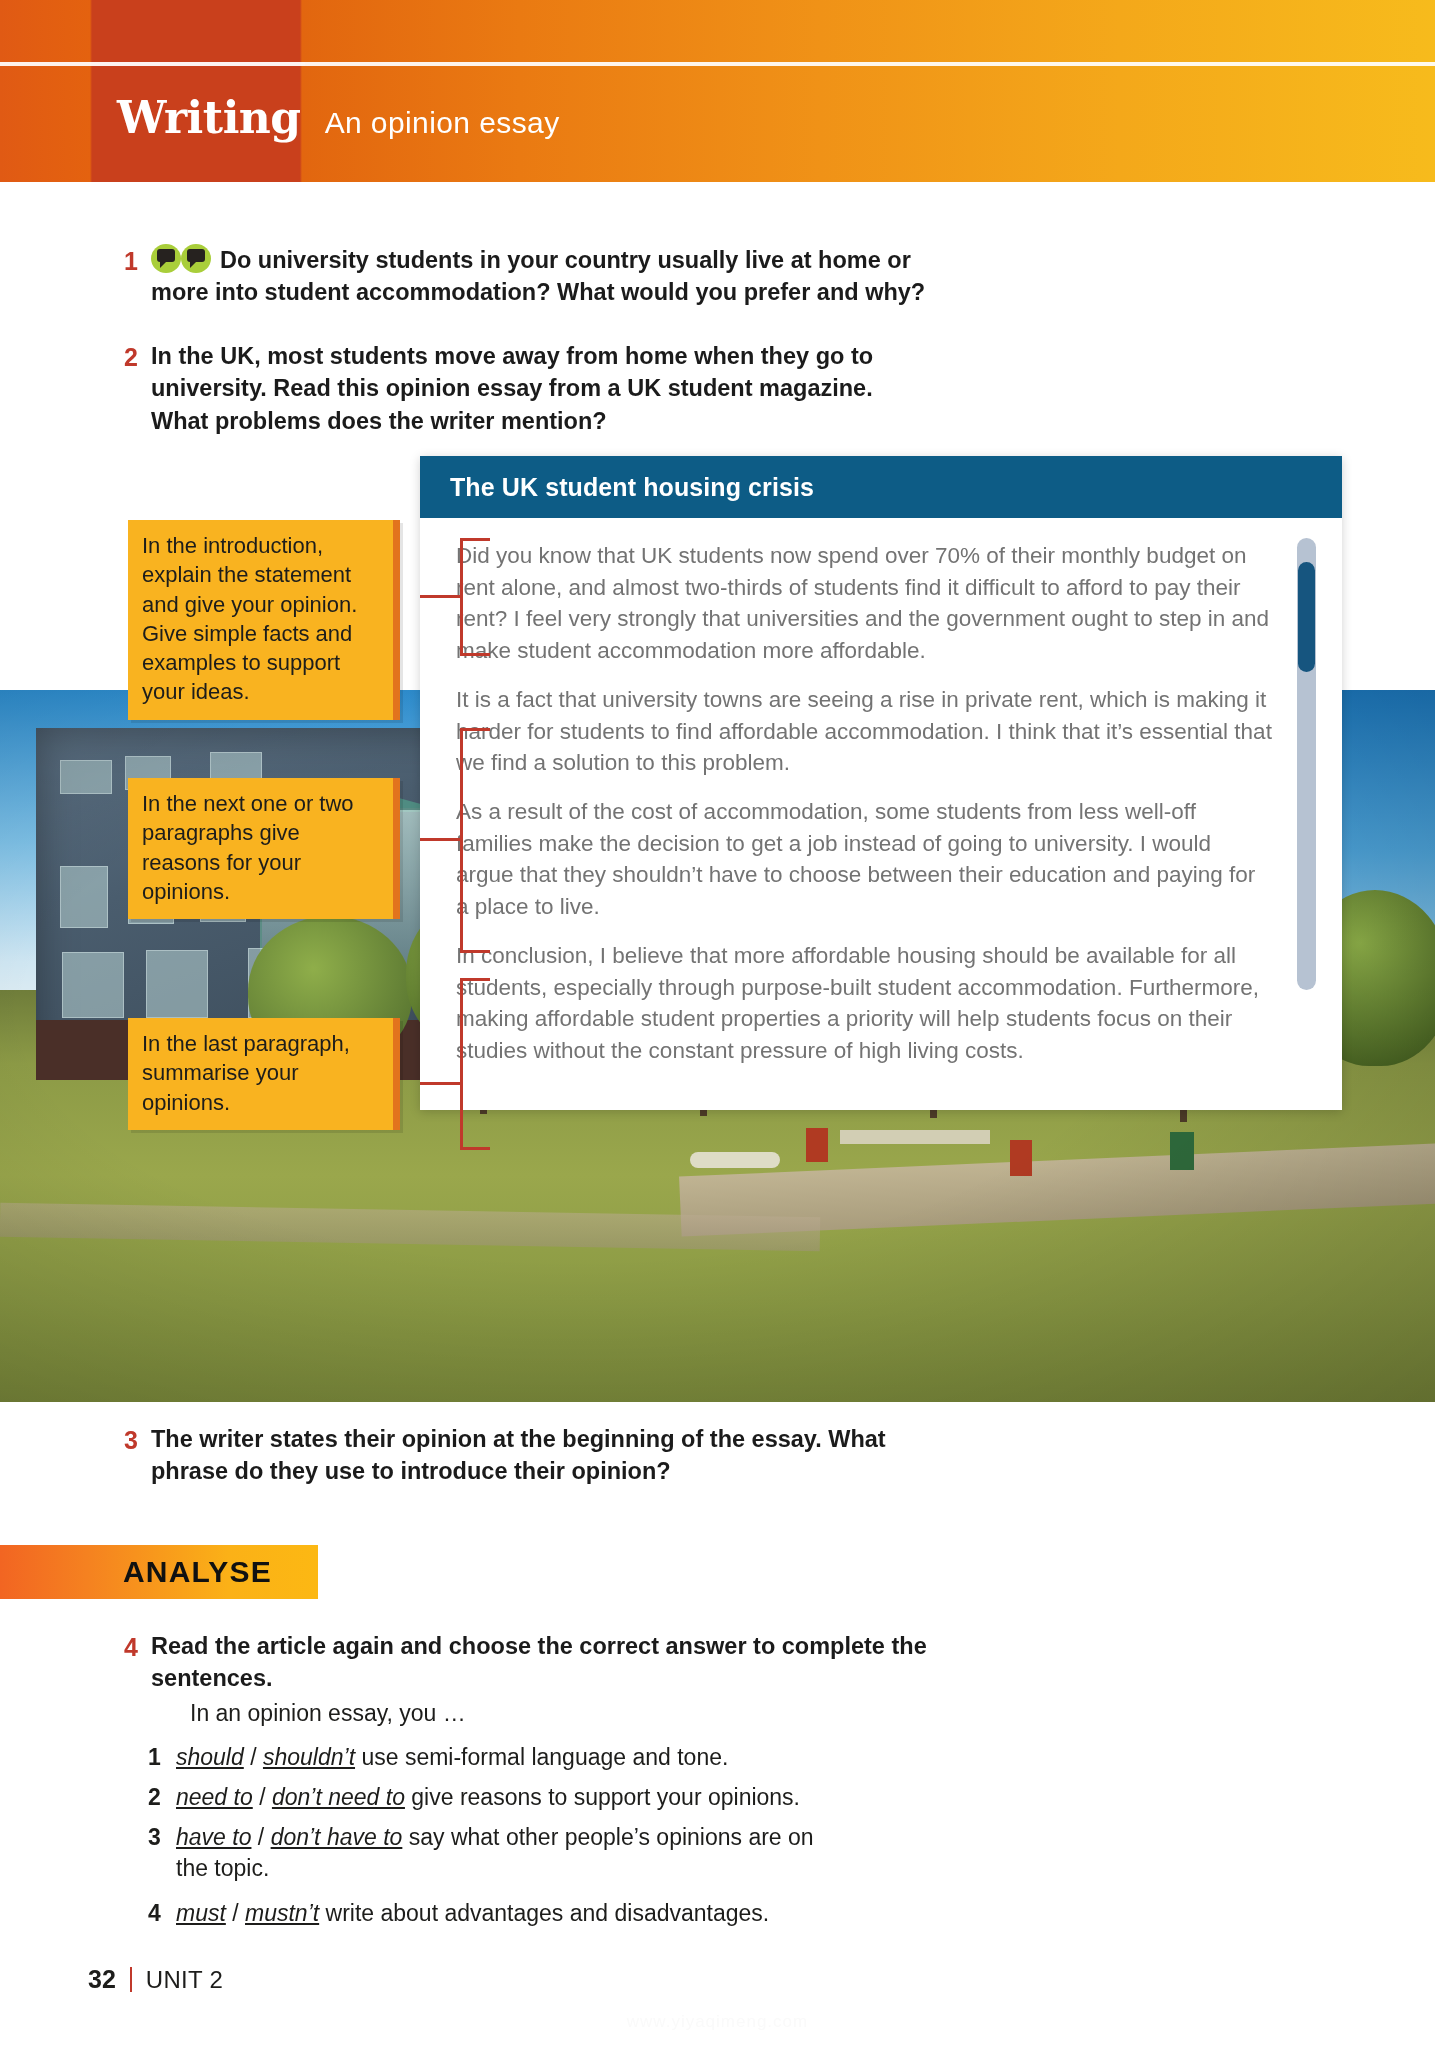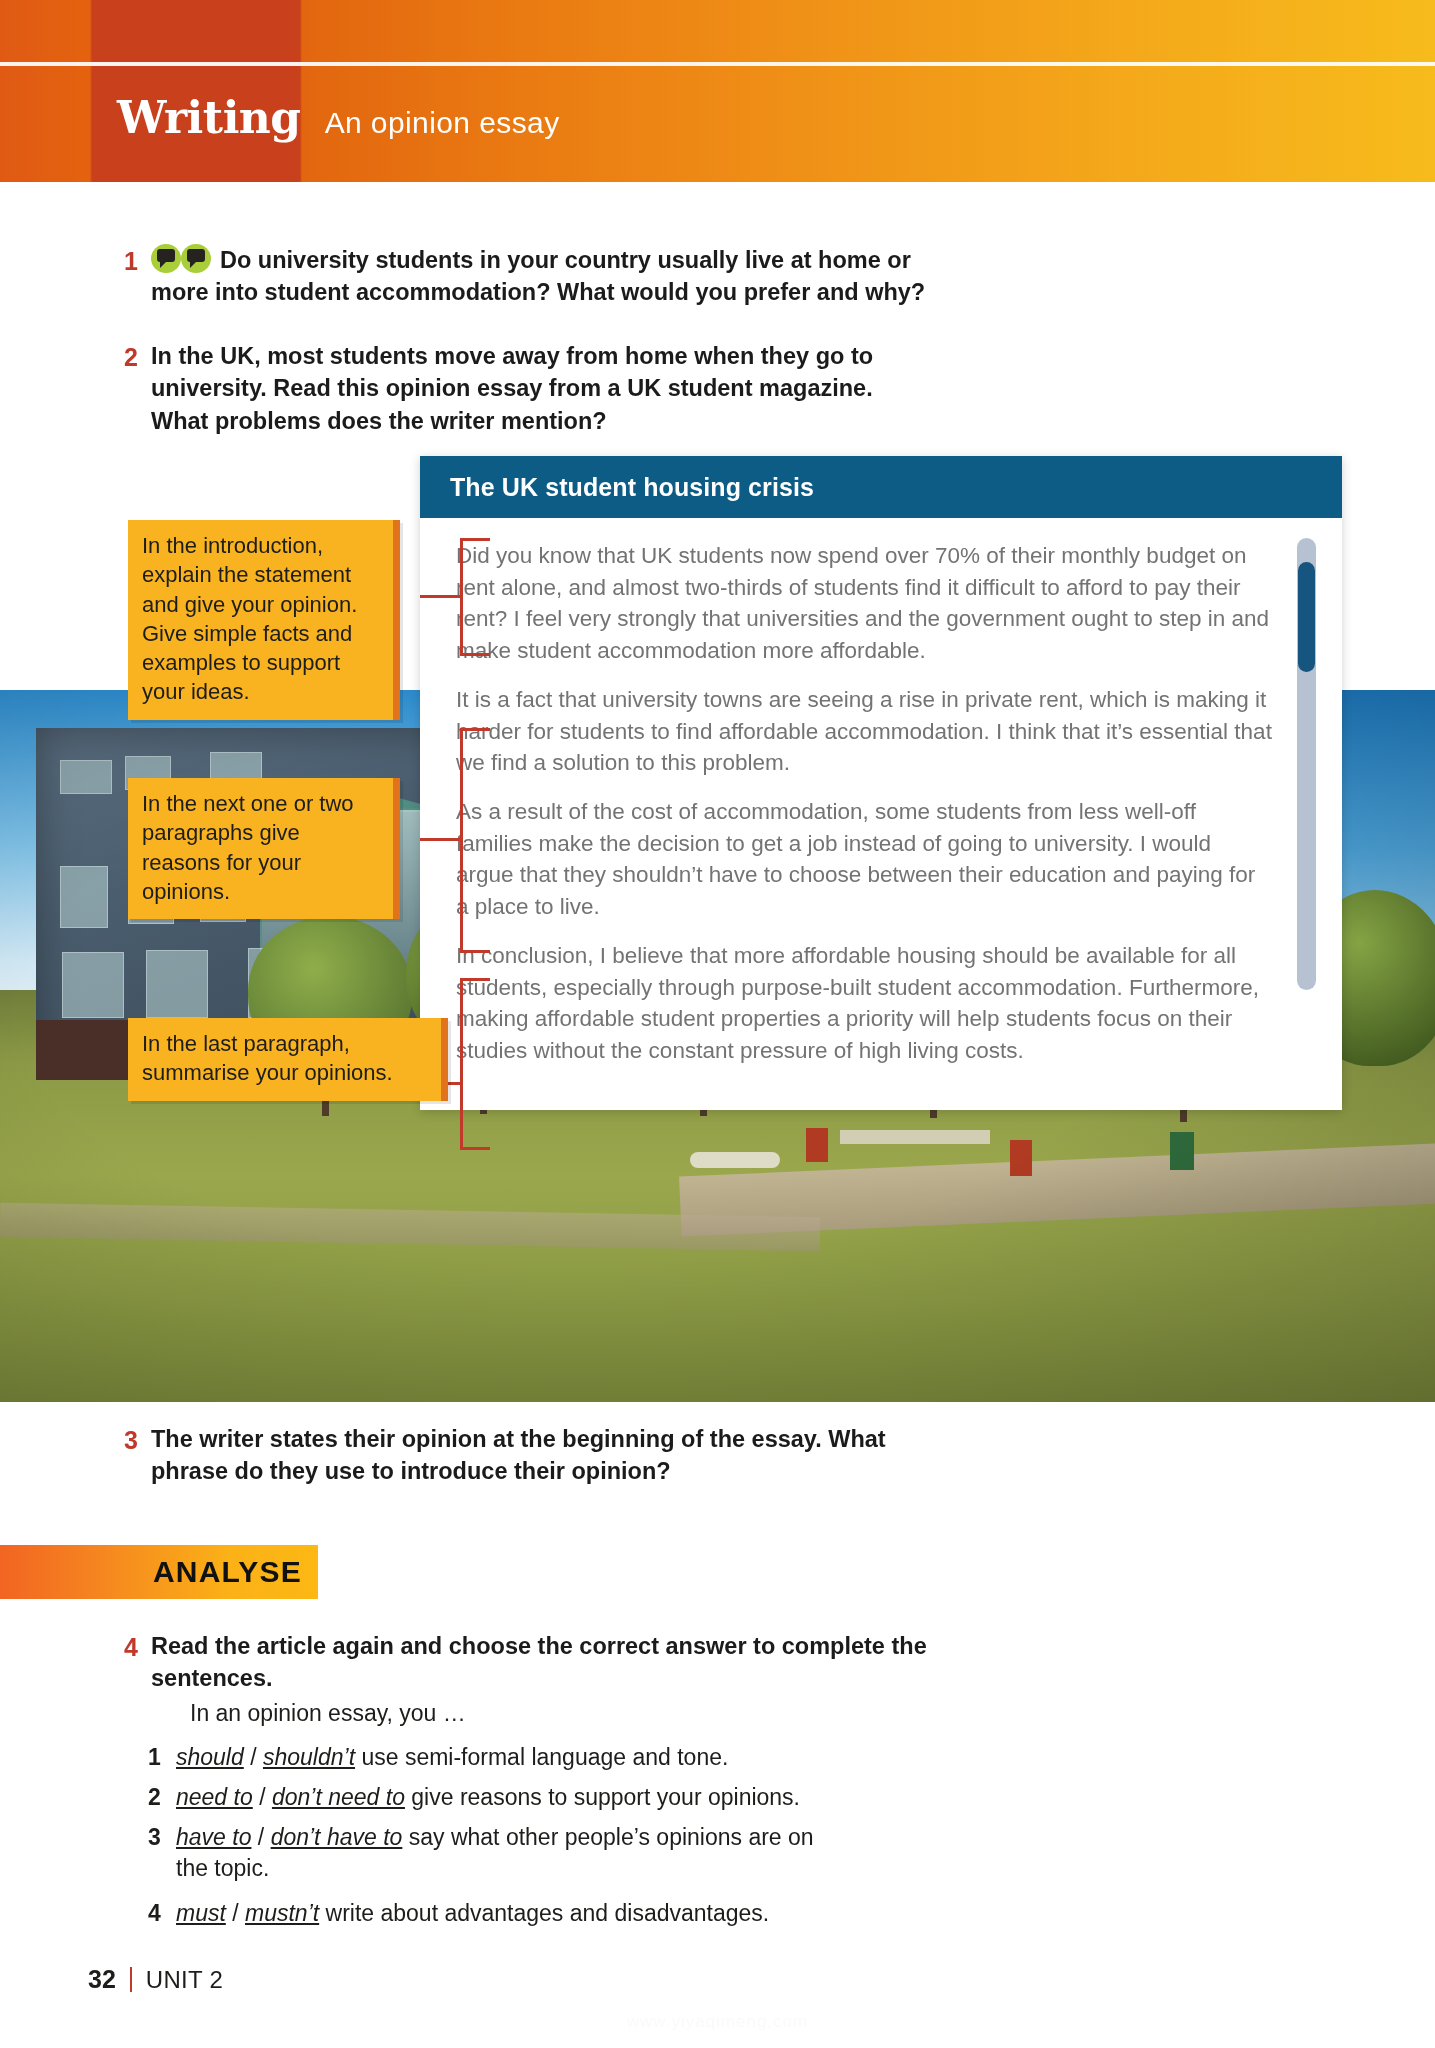--- a/index.html
+++ b/index.html
@@ -301,21 +301,21 @@
 
   
   .analyse {
     position: absolute;
     left: 0; top: 1545px;
     width: 318px; height: 54px;
     background: linear-gradient(to right, #f26522 0%, #f58220 28%, #fbb117 72%, #fcb813 100%);
     display: flex;
     align-items: center;
     justify-content: flex-end;
-    padding-right: 16px;
+    padding-right: 46px;
   }
   .analyse-txt {
     color: #111111;
     font-weight: 700;
     font-size: 30px;
     letter-spacing: 1.2px;
   }
 
   
   .sub-intro {
@@ -495,21 +495,21 @@
 
   <div class="bracket" style="left:460px; top:978px; width:30px; height:172px;
               border-width:3px 0 3px 3px;"></div>
   <div class="bracket" style="left:420px; top:1082px; width:42px; height:0;
               border-width:3px 0 0 0;"></div>
 
   <div class="callout" style="left:128px; top:520px; width:272px;">In the introduction, explain the statement and give your opinion. Give simple facts and examples to support your ideas.</div>
 
   <div class="callout" style="left:128px; top:778px; width:272px;">In the next one or two paragraphs give reasons for your opinions.</div>
 
-  <div class="callout" style="left:128px; top:1018px; width:320px;">In the last paragraph, summarise your opinions.</div>
+  <div class="callout" style="left:128px; top:1018px; width:272px;">In the last paragraph, summarise your opinions.</div>
 
   <div class="ex" style="left:124px; top:1423px; width:800px;">
     <span class="ex-num">3</span>
     <div class="ex-body">The writer states their opinion at the beginning of the essay. What phrase do they use to introduce their opinion?</div>
   </div>
 
   <div class="analyse">
     <span class="analyse-txt">ANALYSE</span>
   </div>
 

